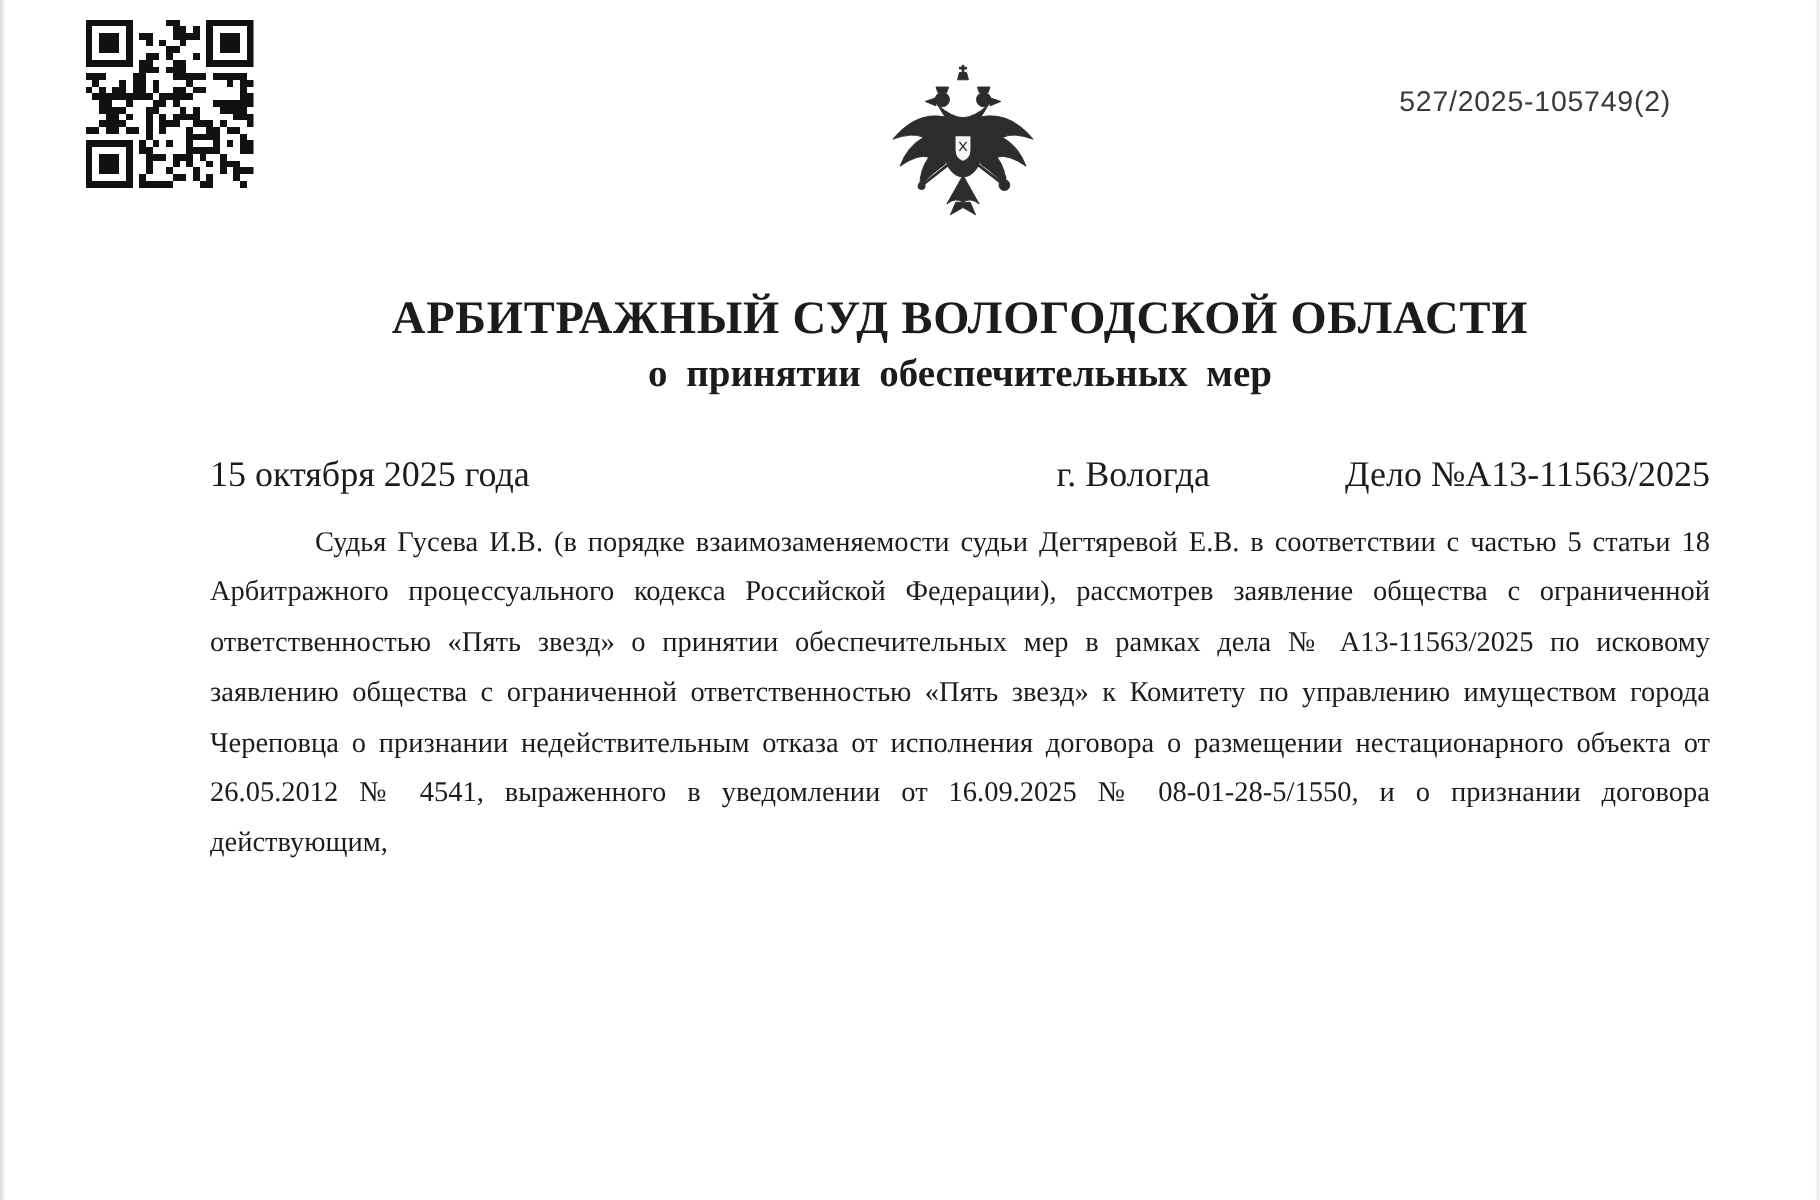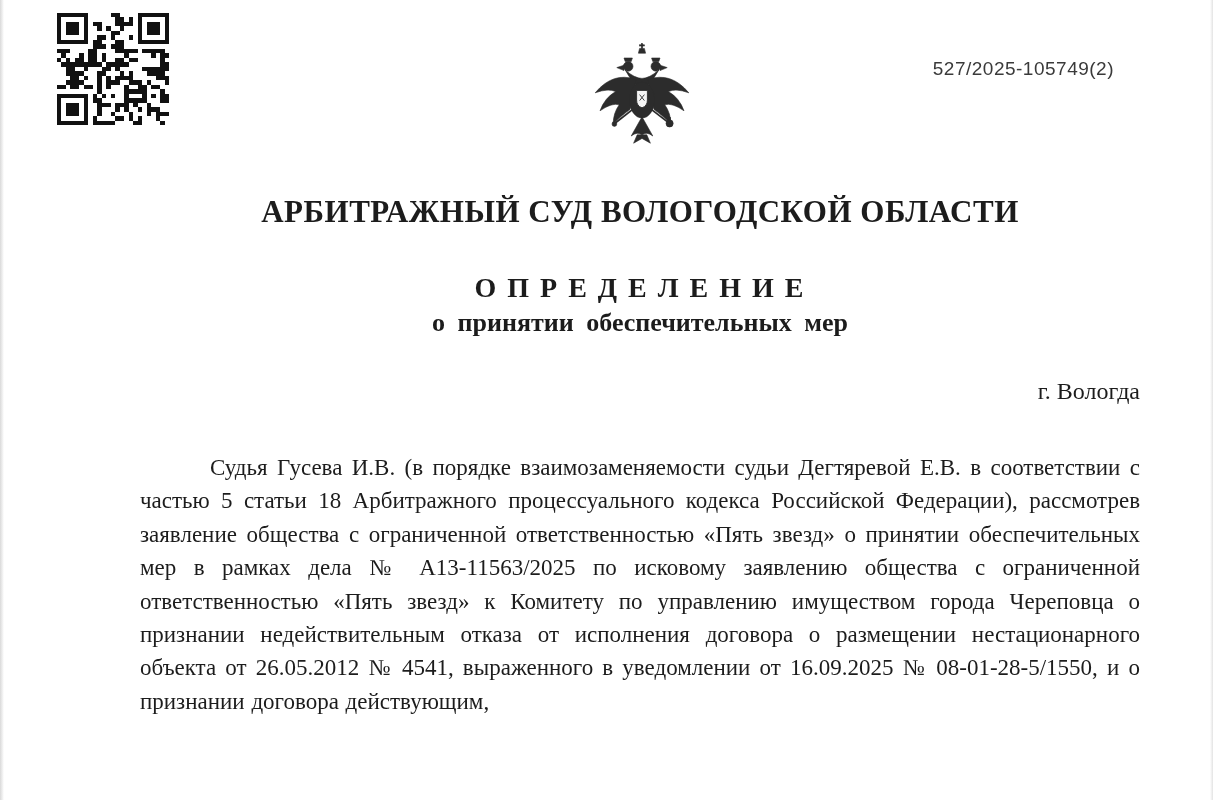--- a/index.html
+++ b/index.html
@@ -66,22 +66,22 @@
   }
   .case-row{
     display:flex;align-items:baseline;
     margin-top:40px;
     font-size:24px;
   }
   .case-row .left{flex:1;text-align:left;}
   .case-row .center{flex:1;text-align:right;}
   .case-row .right{flex:1;text-align:right;}
   .body-par{
-    margin-top:46px;
-    font-size:23px;
+    margin-top:14px;
+    font-size:19px;
     line-height:33.4px;
     text-align:justify;
     text-indent:70px;
     word-spacing:1px;
   }
 </style>
 </head>
 <body>
 
 <div class="page">
@@ -342,23 +342,24 @@
         <path d="M116 116 L142 136" stroke-width="3" fill="none"></path>
         <circle cx="146" cy="139" r="6"></circle>
         <rect x="144.5" y="129" width="3" height="6"></rect>
       </g>
     </svg>
   </div>
 
   <div class="content">
     <div class="court-name">АРБИТРАЖНЫЙ СУД ВОЛОГОДСКОЙ ОБЛАСТИ</div>
 
-    <div class="doc-title">О П Р Е Д Е Л Е Н И Е</div>
     <div class="doc-subtitle">о принятии обеспечительных мер</div>
 
     <div class="case-row">
+      <span class="left">15 октября 2025 года</span>
       <span class="center">г. Вологда</span>
+      <span class="right">Дело №А13-11563/2025</span>
     </div>
 
     <div class="body-par">Судья Гусева И.В. (в порядке взаимозаменяемости судьи Дегтяревой Е.В. в соответствии с частью 5 статьи 18 Арбитражного процессуального кодекса Российской Федерации), рассмотрев заявление общества с ограниченной ответственностью «Пять звезд» о принятии обеспечительных мер в рамках дела № А13-11563/2025 по исковому заявлению общества с ограниченной ответственностью «Пять звезд» к Комитету по управлению имуществом города Череповца о признании недействительным отказа от исполнения договора о размещении нестационарного объекта от 26.05.2012 № 4541, выраженного в уведомлении от 16.09.2025 № 08-01-28-5/1550, и о признании договора действующим,</div>
   </div>
 
 </div>
 
 </body></html>

